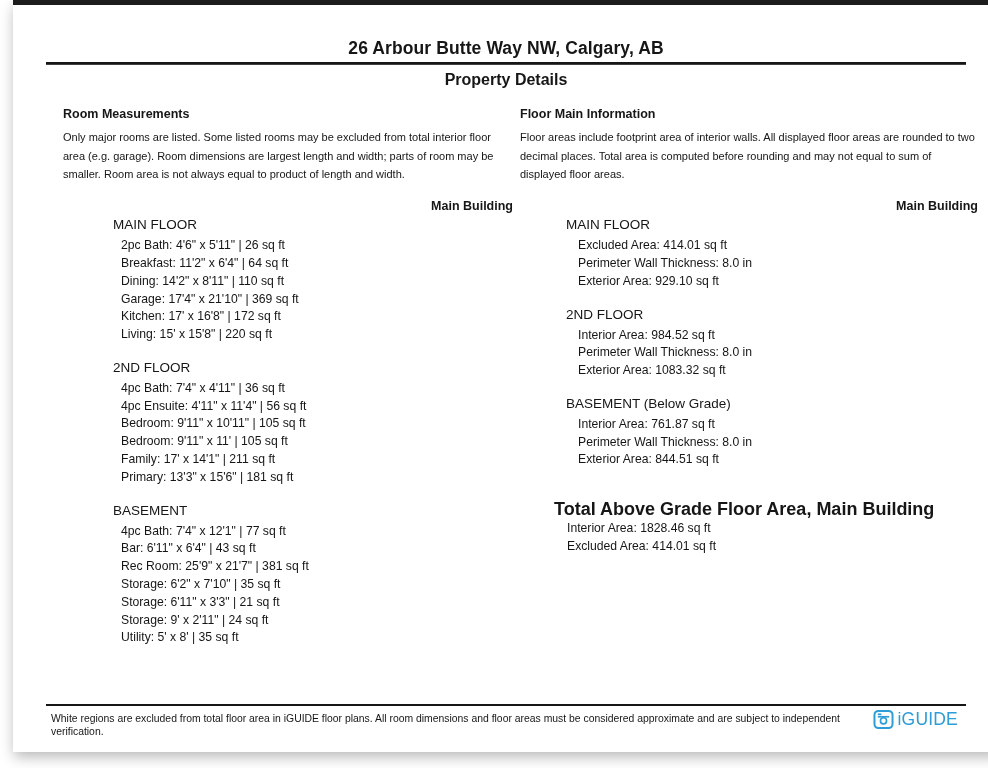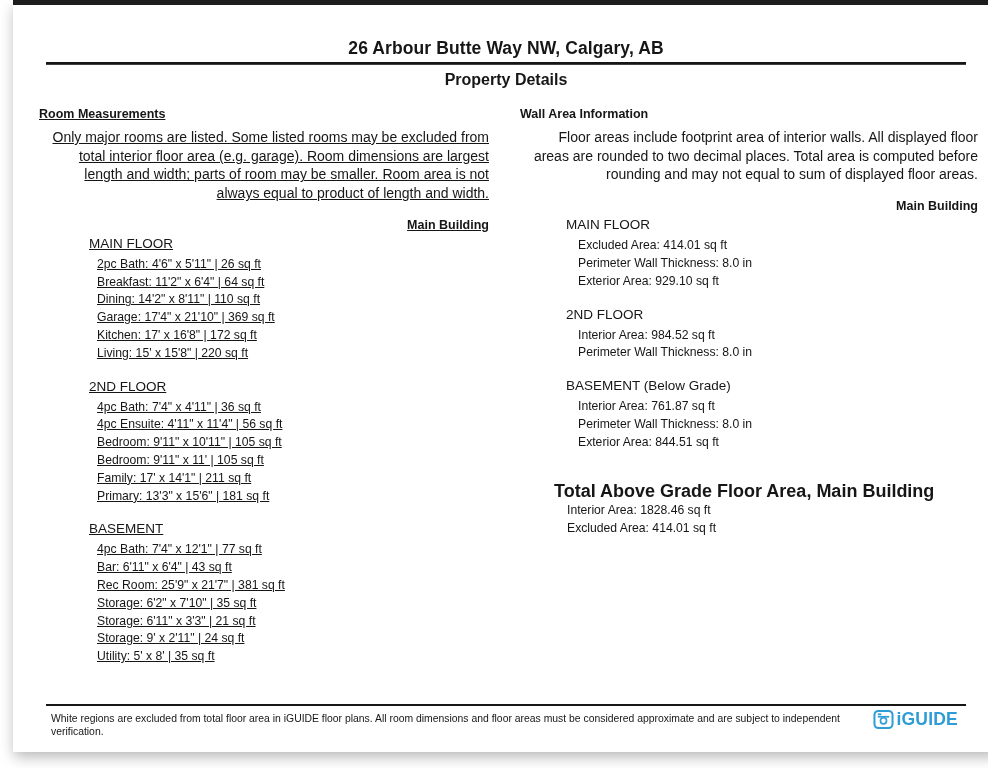--- a/index.html
+++ b/index.html
@@ -43,33 +43,32 @@
   }
   .subtitle {
     position: absolute;
     left: 33px; top: 71px; width: 920px;
     margin: 0;
     font-size: 16px;
     font-weight: bold;
     text-align: center;
   }
   .col { position: absolute; top: 107px; }
-  .col-left  { left: 26px;  width: 450px; text-decoration: underline; }
+  .col-left  { left: 50px;  width: 450px; }
   .col-right { left: 507px; width: 458px; }
   .section-heading {
     margin: 0;
     font-size: 12.5px;
     font-weight: bold;
     line-height: 14px;
   }
   .section-desc {
     margin: 7px 0 0 0;
-    font-size: 14px;
+    font-size: 11px;
     line-height: 18.7px;
-    text-align: right;
   }
   .building-name {
     font-weight: bold;
     font-size: 12.5px;
     line-height: 13px;
     margin: 16px 0 0 0;
     text-align: right;
   }
   .col-left  .building-name { margin-left: 37px; }
   .col-right .building-name { margin-left: 34px; }
@@ -112,21 +111,20 @@
     font-size: 10.4px;
     line-height: 13px;
   }
   .logo {
     position: absolute;
     right: 43px; top: 706px;
     display: flex;
     align-items: center;
     gap: 3px;
     height: 26px;
-    font-weight: bold;
   }
   .logo-text {
     font-size: 17.5px;
     letter-spacing: 0.2px;
   }
 </style>
 </head>
 <body>
 
 <div class="page">
@@ -178,41 +176,42 @@
           <li>Rec Room: 25'9" x 21'7" | 381 sq ft</li>
           <li>Storage: 6'2" x 7'10" | 35 sq ft</li>
           <li>Storage: 6'11" x 3'3" | 21 sq ft</li>
           <li>Storage: 9' x 2'11" | 24 sq ft</li>
           <li>Utility: 5' x 8' | 35 sq ft</li>
         </ul>
     </div>
   </div>
 
   <div class="col col-right">
-    <h3 class="section-heading">Wall Area Information</h3>
+    <h3 class="section-heading">Floor Main Information</h3>
     <p class="section-desc">Floor areas include footprint area of interior walls. All displayed floor areas are rounded to two decimal places. Total area is computed before rounding and may not equal to sum of displayed floor areas.</p>
 
     <div class="building-name">Main Building</div>
 
     <div class="floor-block">
       <div class="floor-name">MAIN FLOOR</div>
       <ul class="item-list">
 
           <li>Excluded Area: 414.01 sq ft</li>
           <li>Perimeter Wall Thickness: 8.0 in</li>
           <li>Exterior Area: 929.10 sq ft</li>
         </ul>
     </div>
 
     <div class="floor-block">
       <div class="floor-name">2ND FLOOR</div>
       <ul class="item-list">
 
       <li>Interior Area: 984.52 sq ft</li>
           <li>Perimeter Wall Thickness: 8.0 in</li>
+          <li>Exterior Area: 1083.32 sq ft</li>
         </ul>
     </div>
 
     <div class="floor-block">
       <div class="floor-name">BASEMENT (Below Grade)</div>
       <ul class="item-list">
 
       <li>Interior Area: 761.87 sq ft</li>
           <li>Perimeter Wall Thickness: 8.0 in</li>
           <li>Exterior Area: 844.51 sq ft</li>

